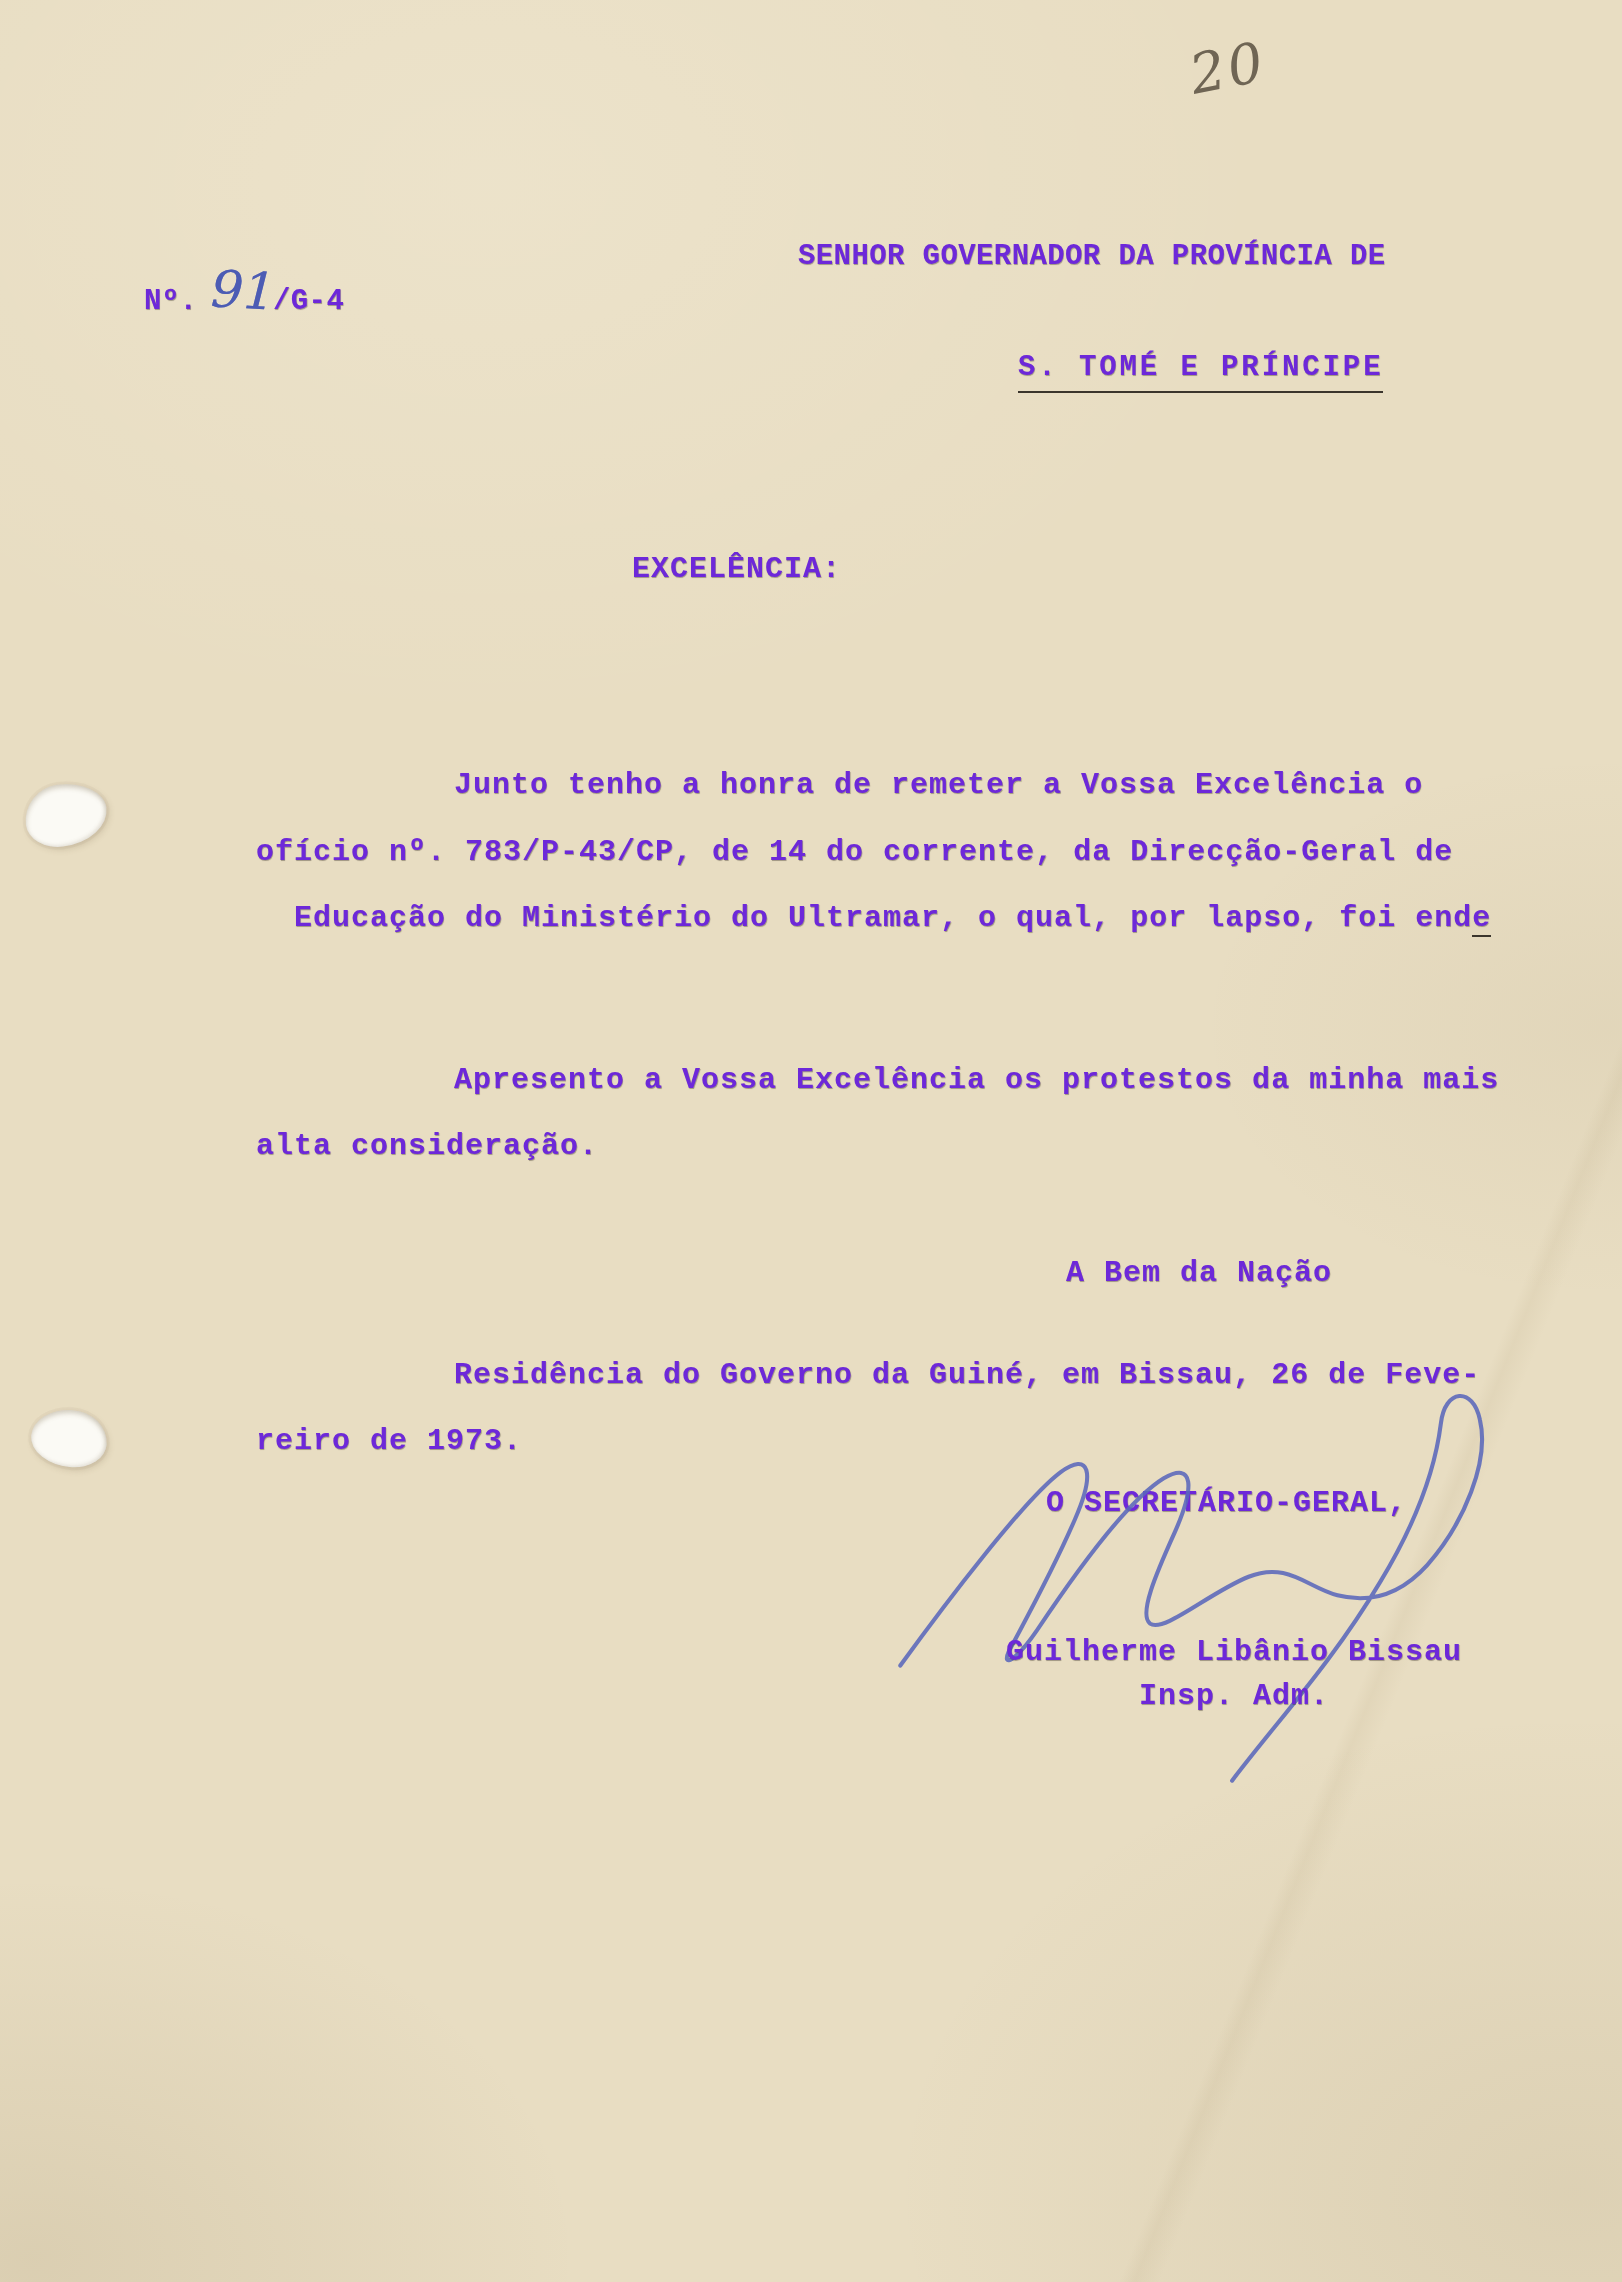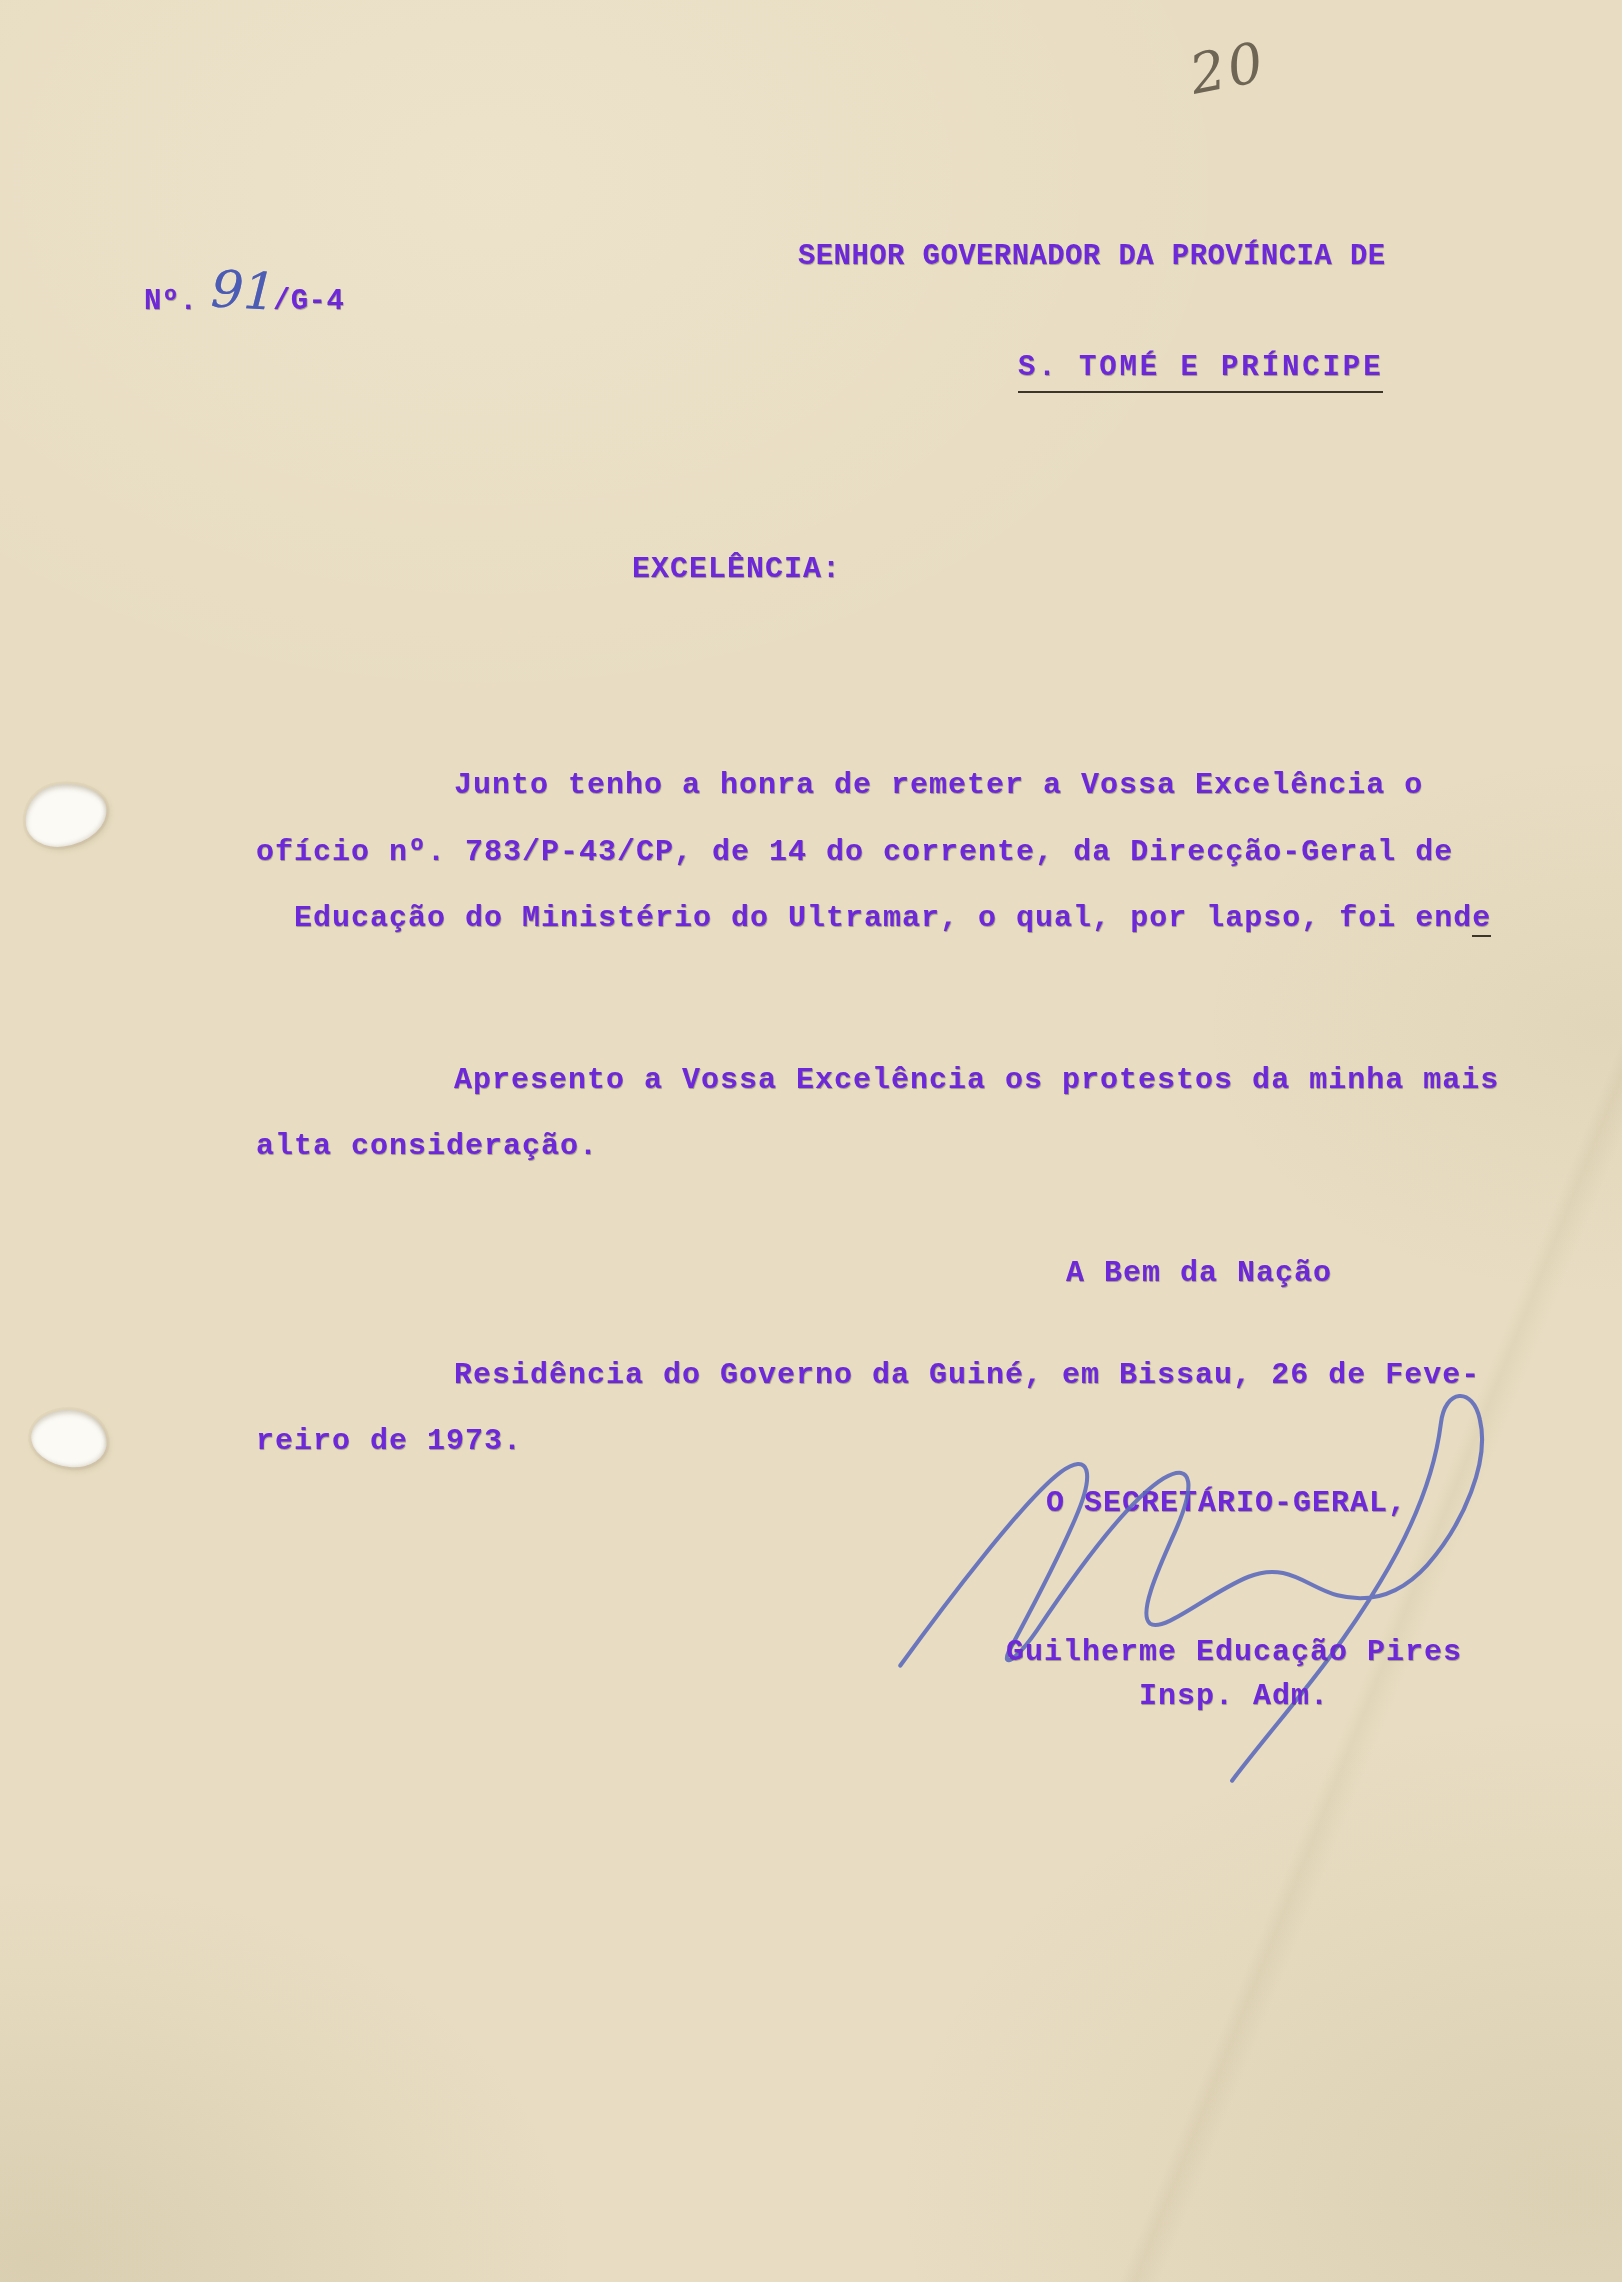--- a/index.html
+++ b/index.html
@@ -107,16 +107,16 @@
              C 290 216, 272 258, 284 267
              C 298 277, 345 235, 385 219
              C 425 203, 445 230, 476 238
              C 508 246, 540 238, 568 207
              C 606 164, 632 100, 622 58
              C 615 24, 586 26, 582 62
              C 577 102, 560 158, 520 224
              C 470 308, 415 366, 368 428" fill="none" stroke="#5a68bb" stroke-width="4.2" stroke-linecap="round" stroke-linejoin="round" opacity="0.88"></path>
   </svg>
 
-  <div class="tw" style="left:1006px;top:1635px;">Guilherme Educação Pires</div>
+  <div class="tw" style="left:1006px;top:1635px;">Guilherme Libânio Bissau</div>
   <div class="tw" style="left:1139px;top:1679px;">Insp. Adm.</div>
 </div>
 
 
 </body></html>

